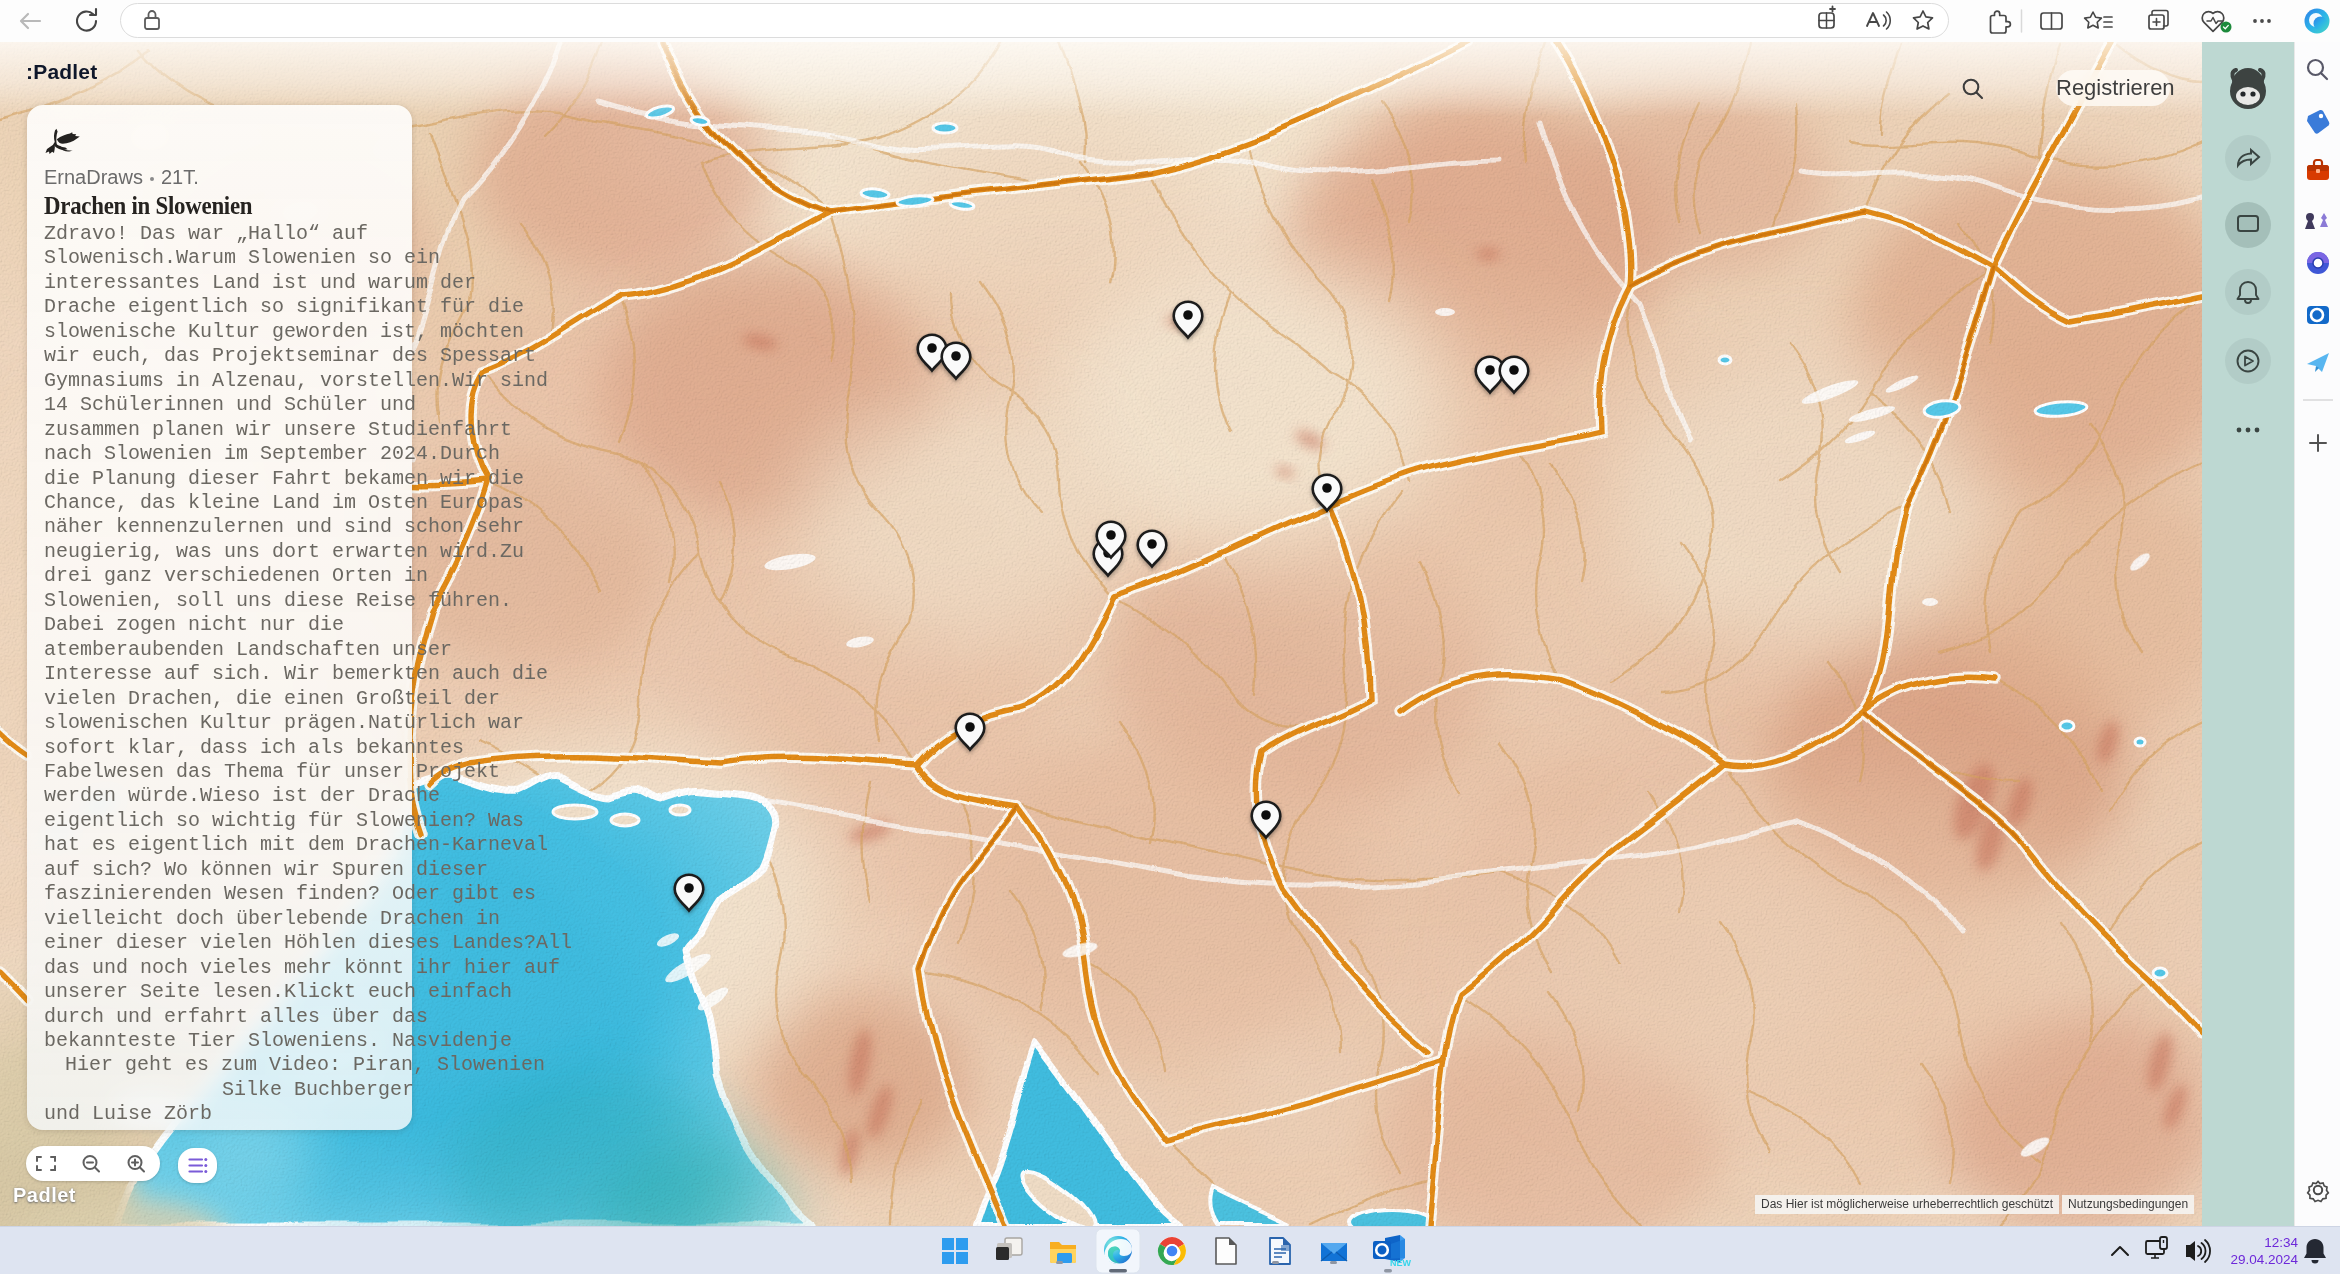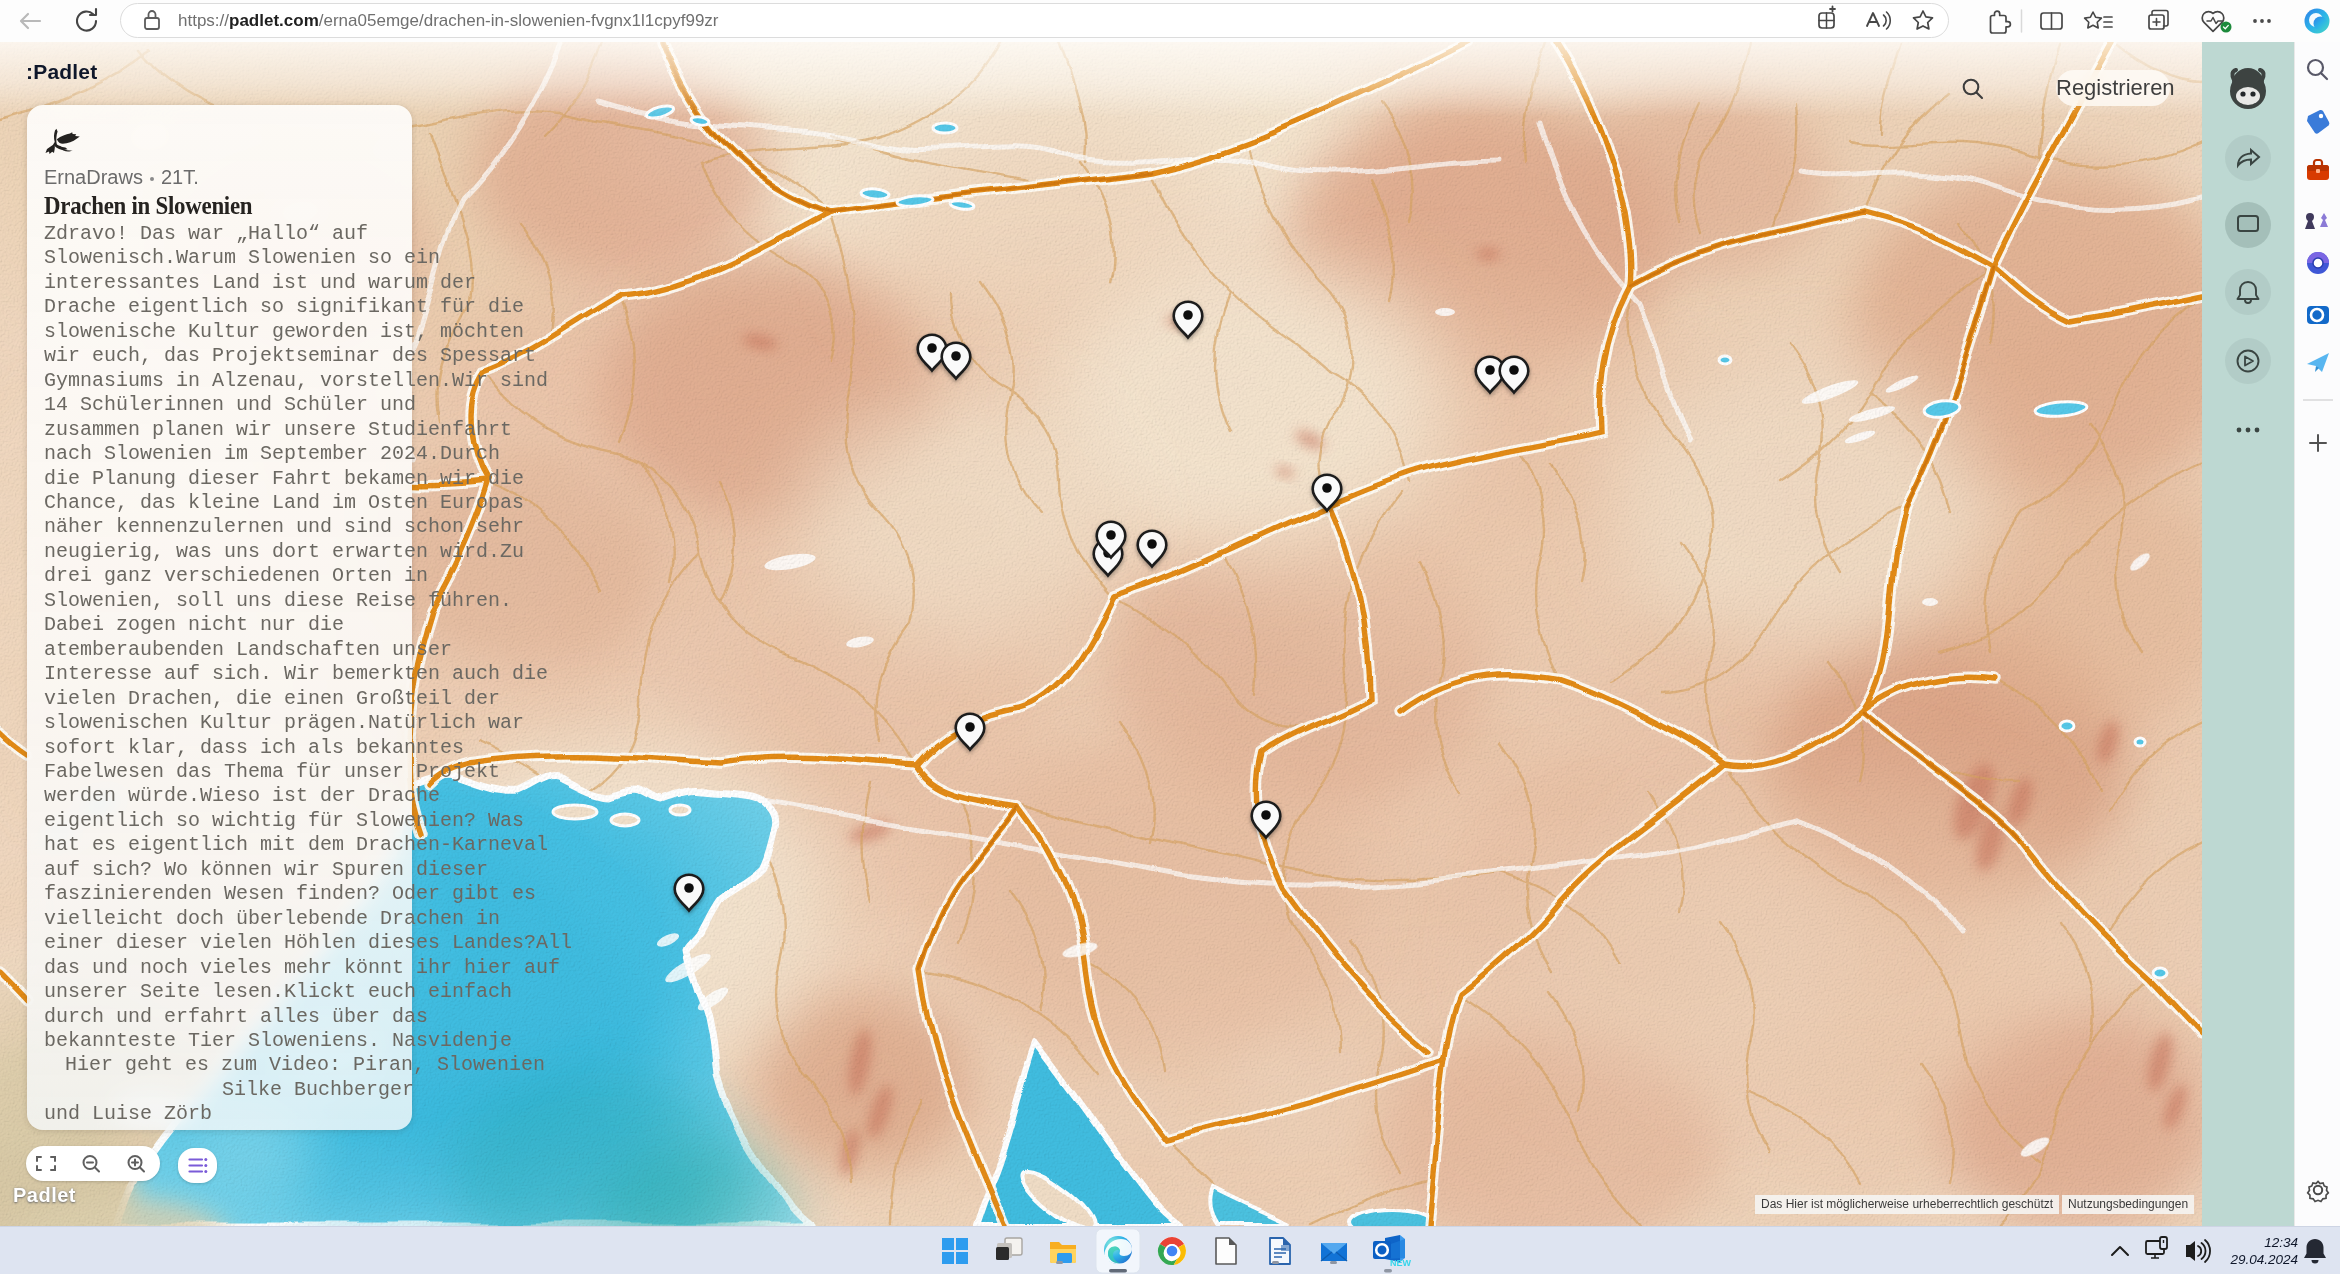--- a/index.html
+++ b/index.html
@@ -38,39 +38,38 @@
   #glogo{position:absolute;left:13px;top:1142px;font-size:20px;font-weight:700;color:#fff;letter-spacing:.5px;
     text-shadow:0 1px 2px rgba(100,100,100,.85),0 0 3px rgba(120,120,120,.5);}
   .maplabel{position:absolute;top:1153px;height:19px;line-height:19px;background:rgba(245,244,242,.9);
     color:#3a3a3a;font-size:12px;padding:0 6px;white-space:nowrap;}
   
   #rail{position:absolute;left:2202px;top:0;width:92px;height:1184px;background:#bdd8d2;}
   
   #esb{position:absolute;left:2294px;top:42px;width:46px;height:1184px;background:#fcfcfd;border-left:1px solid #e8e8e8;box-sizing:border-box;}
   
   #taskbar{position:absolute;left:0;top:1226px;width:2340px;height:48px;background:#dee4f1;border-top:1px solid #cdd4e4;box-sizing:border-box;}
-  #clock{position:absolute;right:42px;top:7px;text-align:right;font-size:13.5px;color:#0f172a;line-height:17px;font-style:italic;}
+  #clock{position:absolute;right:42px;top:7px;text-align:right;font-size:13.5px;color:#6d28d9;line-height:17px;}
 </style>
 </head>
 <body>
 <div id="stage">
 
   <div id="chrome">
     <svg class="cicon" style="left:14px" width="34" height="42" viewBox="0 0 34 42">
       <path d="M8 21h18M14 14l-7 7 7 7" stroke="#b9b9b9" stroke-width="2.2" fill="none" stroke-linecap="round" stroke-linejoin="round"></path>
     </svg>
     <svg class="cicon" style="left:72px" width="30" height="42" viewBox="0 0 30 42">
       <path d="M24 21a9.5 9.5 0 1 1-2.8-6.7M24 9v6h-6" stroke="#454545" stroke-width="2.1" fill="none" stroke-linecap="round" stroke-linejoin="round"></path>
     </svg>
     <div id="urlbar"></div>
     <svg class="cicon" style="left:140px" width="24" height="42" viewBox="0 0 24 42">
       <rect x="5" y="18" width="14" height="11" rx="2" fill="none" stroke="#5c5c5c" stroke-width="1.8"></rect>
       <path d="M8.5 18v-3.5a3.5 3.5 0 0 1 7 0V18" fill="none" stroke="#5c5c5c" stroke-width="1.8"></path>
     </svg>
-    <div id="urltext">https://<b>padlet.com</b>/erna05emge/drachen-in-slowenien-fvgnx1l1cpyf99zr</div>
     <svg class="cicon" style="left:1805px" width="535" height="42" viewBox="0 0 535 42">
       <g fill="none" stroke="#474747" stroke-width="1.7" stroke-linecap="round" stroke-linejoin="round">
         <rect x="14" y="13" width="15" height="15" rx="3"></rect>
         <path d="M21.5 13v15M14 20.5h15" stroke-width="1.5"></path>
         <path d="M25 9h5M27.5 6.5v5" stroke-width="1.8"></path>
         <path d="M62 26 68 13l6 13M64 22h8" stroke-width="1.9"></path>
         <path d="M78.5 15a7 7 0 0 1 0 11M81.5 12a11.5 11.5 0 0 1 0 17" stroke-width="1.6"></path>
         <path d="M118 11l2.9 5.9 6.6 1-4.8 4.6 1.2 6.5-5.9-3.1-5.9 3.1 1.2-6.5-4.8-4.6 6.6-1z" stroke-width="1.7"></path>
         <path d="M189.5 15.5v-1.8a2.6 2.6 0 0 1 5.2 0v1.8h4.3a2 2 0 0 1 2 2v4.2h1.8a2.6 2.6 0 0 1 0 5.2H201v4.1a2 2 0 0 1-2 2h-11.5a2 2 0 0 1-2-2V17.5a2 2 0 0 1 2-2z" stroke-width="1.7"></path>
         <path d="M216.5 10v22" stroke="#d9d9d9" stroke-width="1.5"></path>

